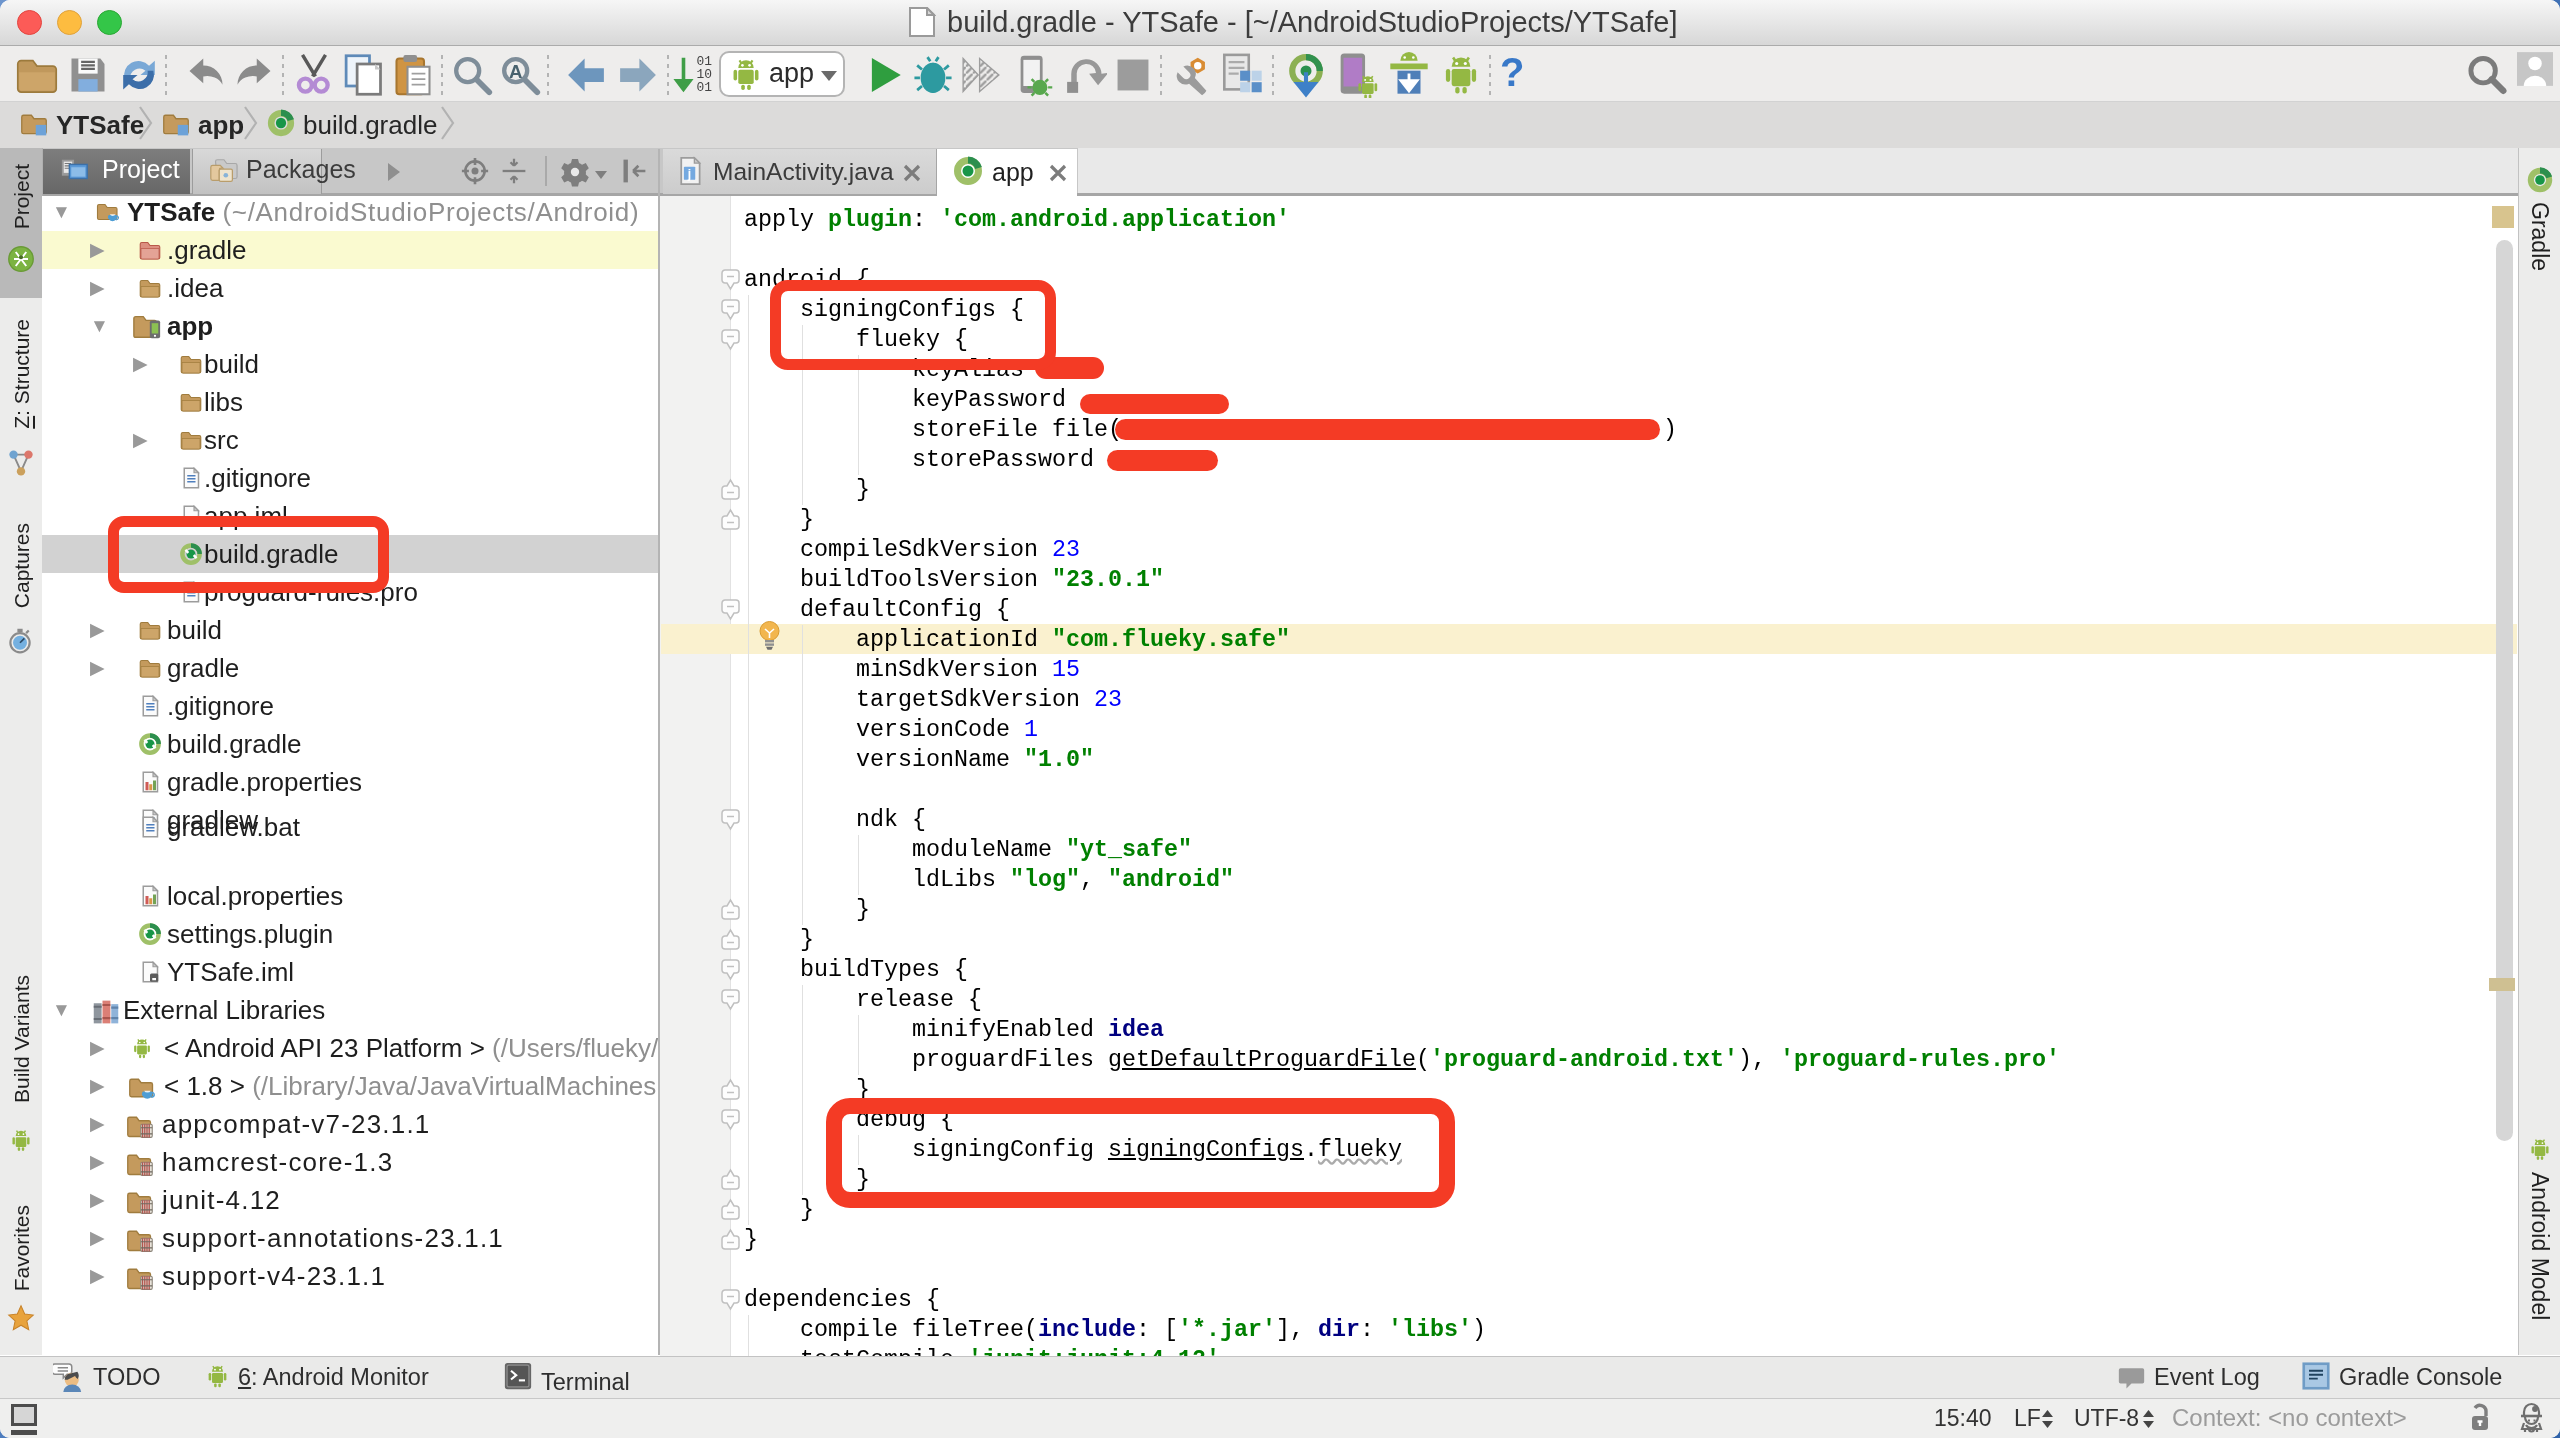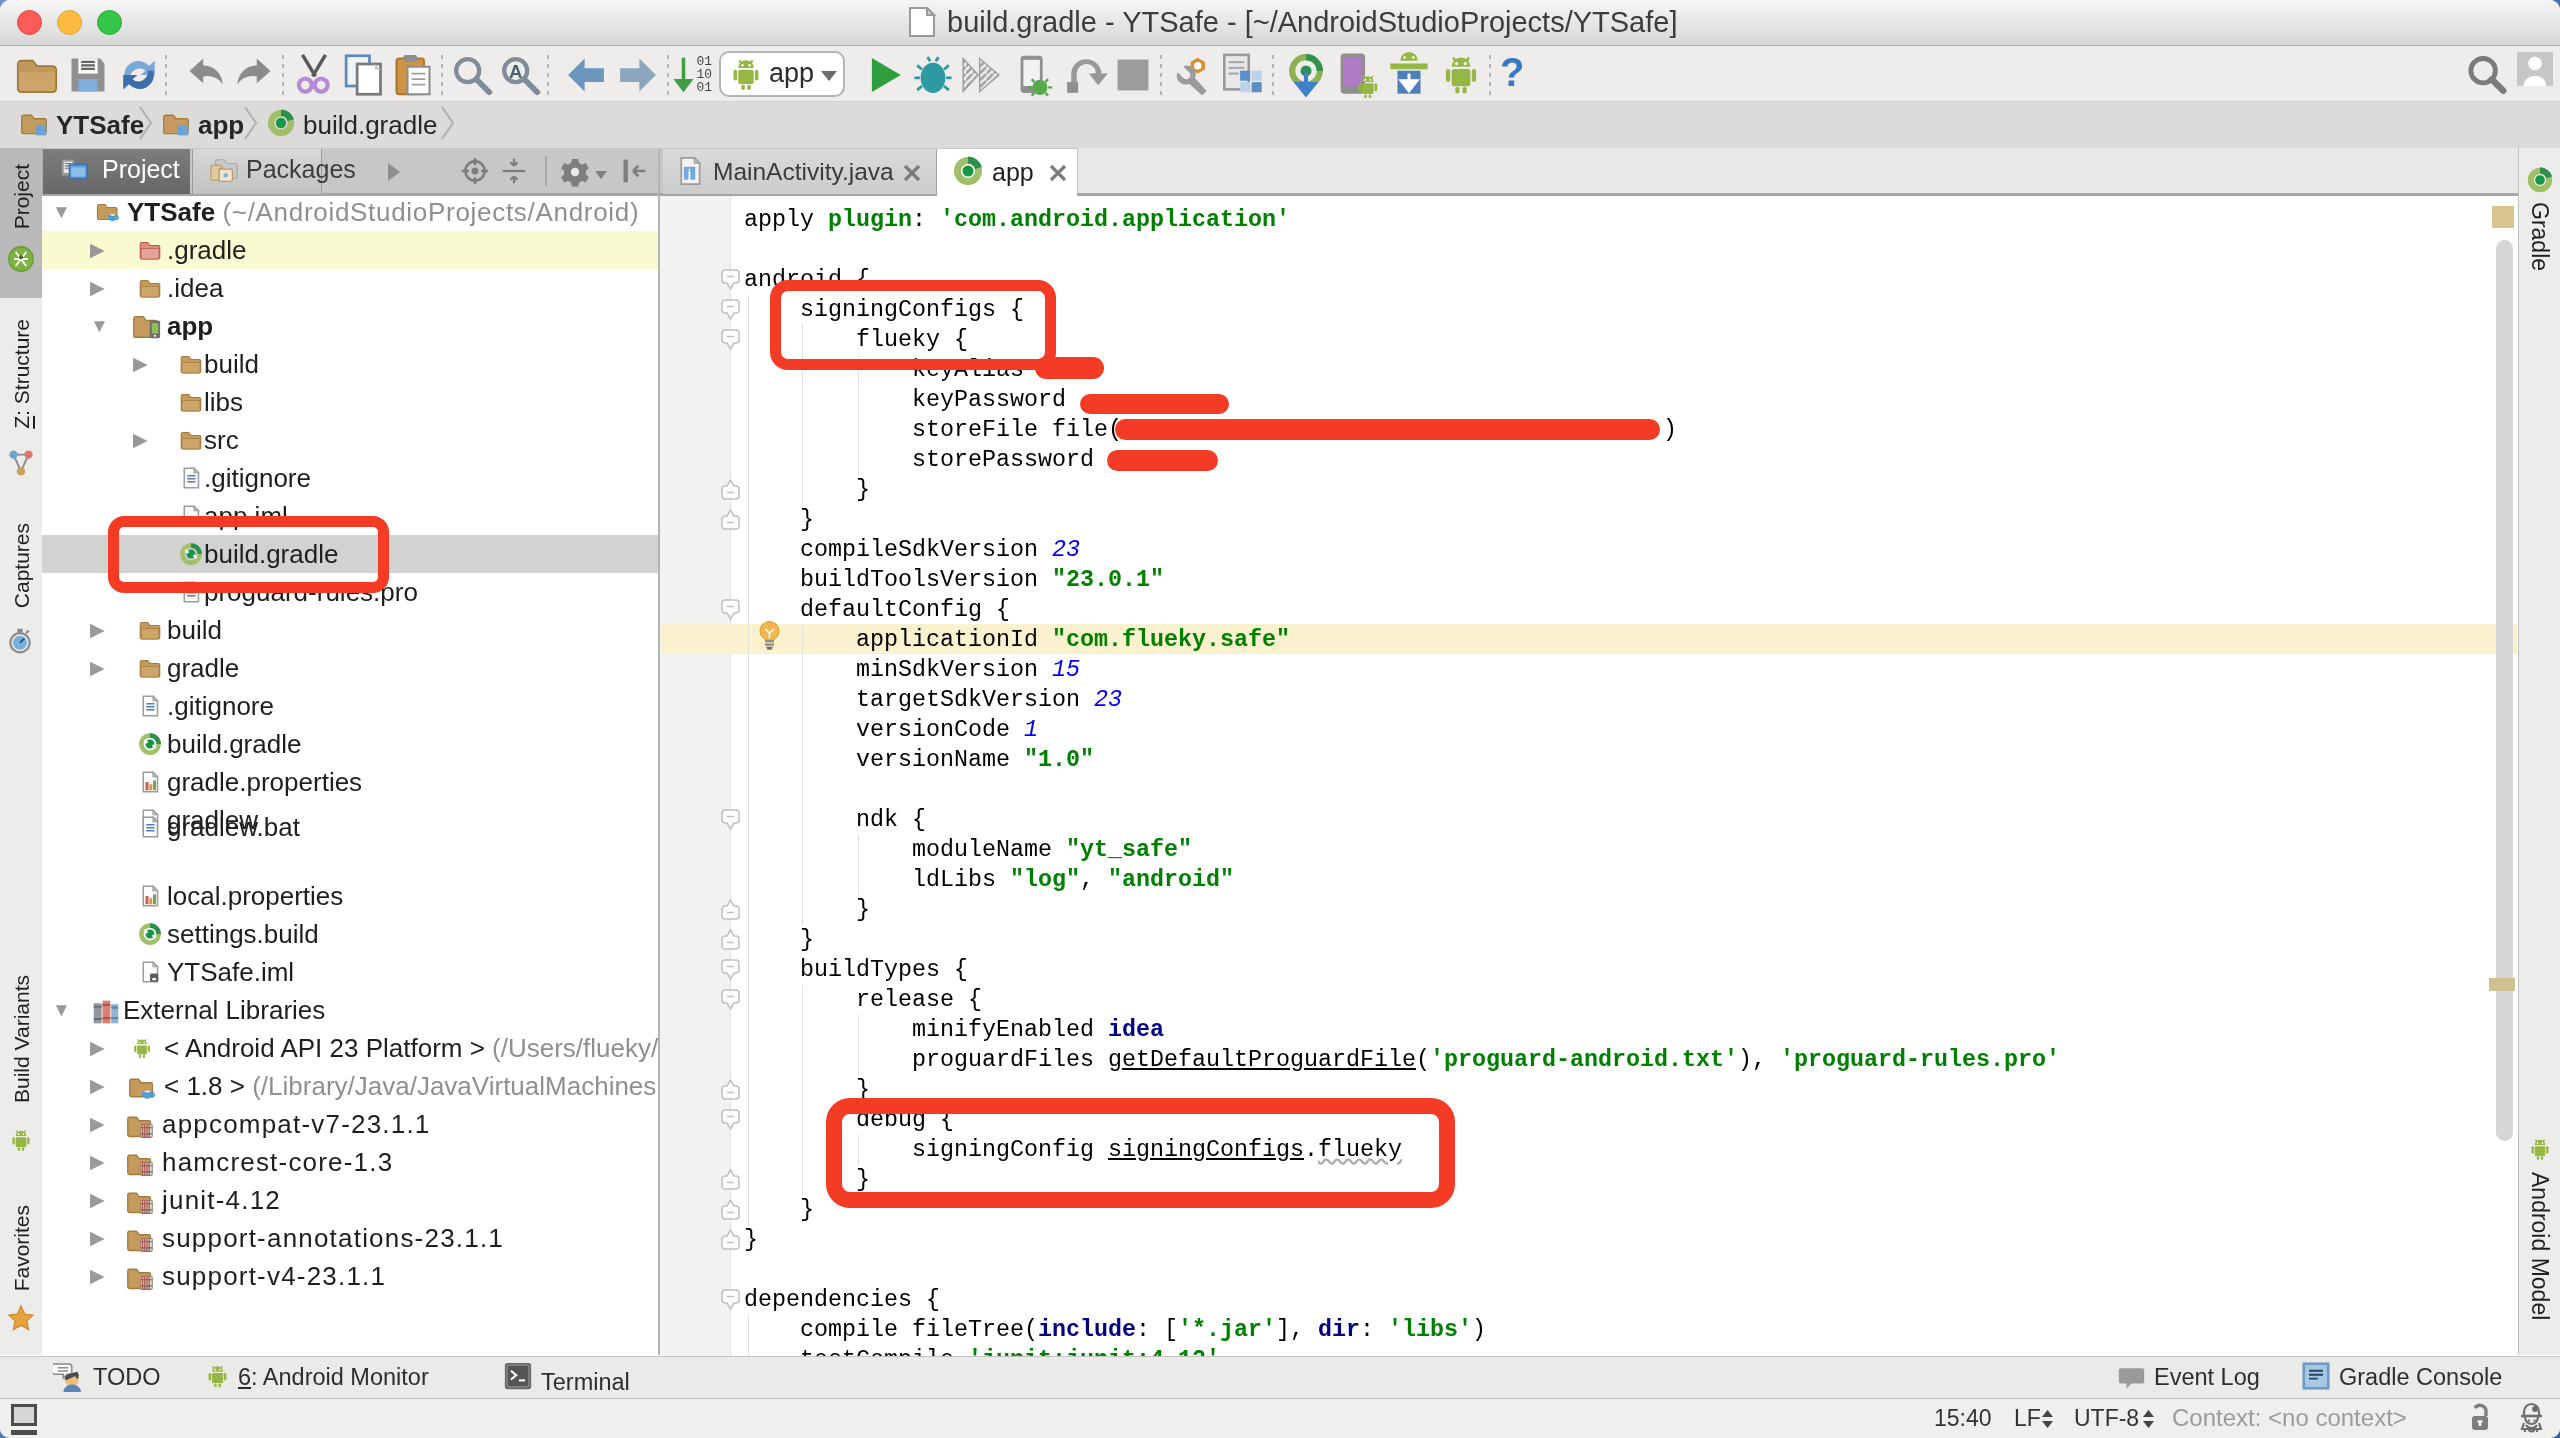--- a/index.html
+++ b/index.html
@@ -39,21 +39,21 @@
 
 .row{position:absolute;left:0;width:616px;height:38px;}
 .tr{position:absolute;font-size:19px;color:#999;top:0;line-height:38px;text-decoration:none;font-style:normal;}
 .tx{position:absolute;font-size:26px;color:#1e1e1e;top:0;line-height:38px;white-space:pre;}
 .gray{color:#8f8f8f;}
 .b{font-weight:bold;}
 .ico{position:absolute;width:24px;height:24px;top:7px;}
 
 .ln{position:absolute;left:660px;width:1857px;height:30px;line-height:30px;font-family:"Liberation Mono",monospace;font-size:23.33px;color:#000;white-space:pre;padding-left:84px;}
 .s{color:#008000;font-weight:bold;}
-.n{color:#0000ff;font-style:italic;}
+.n{color:#0000ff;}
 .k{color:#000080;font-weight:bold;}
 .u{text-decoration:underline;}
 .guide{position:absolute;width:1px;background:#e0e0e0;}
 
 .ared{position:absolute;border:11px solid #f43b25;border-radius:18px;}
 .blob{position:absolute;background:#f43b25;border-radius:12px;}
 
 .brow{left:0;top:1356px;width:2560px;height:41px;background:#eaeae9;border-top:1px solid #c3c3c3;}
 .srow{left:0;top:1398px;width:2560px;height:40px;background:#efefee;border-top:1px solid #c8c8c8;}
 .btxt{font-size:23.5px;color:#2e2e2e;}
@@ -635,21 +635,21 @@
 <div class="row" style="top:877px">
         <svg class="ico" style="left:96px">
           <use href="#i-prop"></use>
         </svg>
         <span class="tx" style="left:125px">local.properties</span>
       </div>
 <div class="row" style="top:915px">
         <svg class="ico" style="left:96px">
           <use href="#i-gradle"></use>
         </svg>
-        <span class="tx" style="left:125px">settings.build</span>
+        <span class="tx" style="left:125px">settings.plugin</span>
       </div>
 <div class="row" style="top:953px">
         <svg class="ico" style="left:96px">
           <use href="#i-iml"></use>
         </svg>
         <span class="tx" style="left:125px">YTSafe.iml</span>
       </div>
 <div class="row" style="top:991px">
         <s class="tr" style="left:10px">▼</s>
         <svg class="ico" style="left:50px;width:28px;height:28px">

